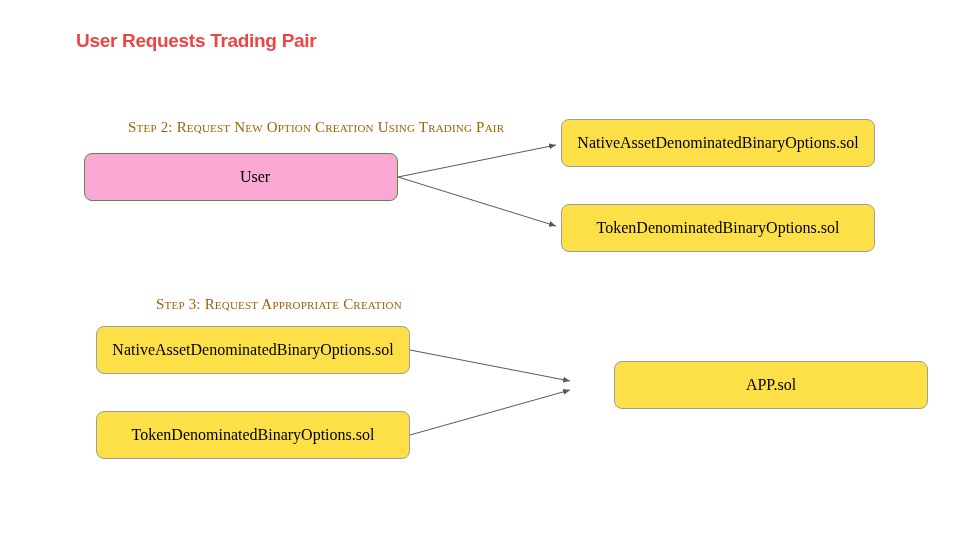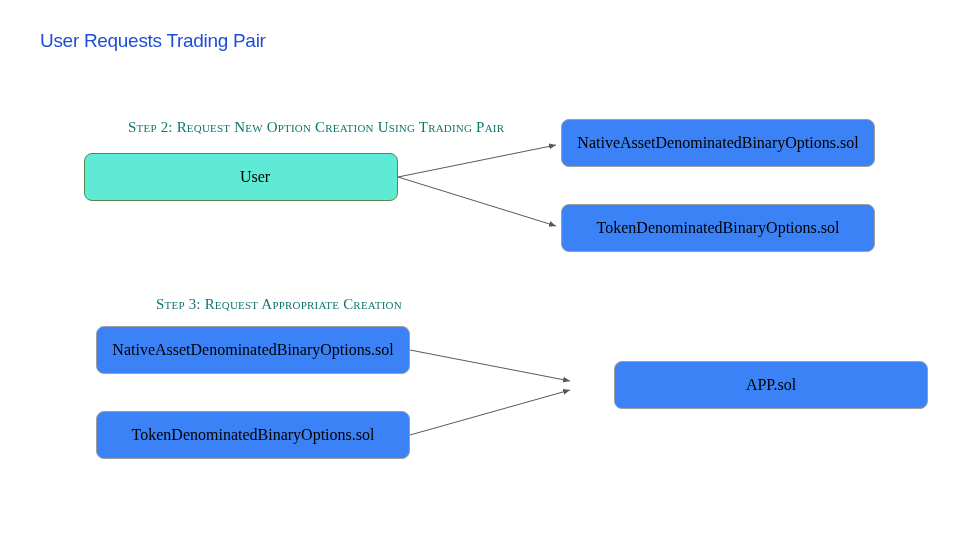--- a/index.html
+++ b/index.html
@@ -8,51 +8,52 @@
     width: 960px;
     height: 540px;
     background: #ffffff;
     font-family: "Georgia", "Times New Roman", serif;
     position: relative;
     overflow: hidden;
   }
   .title {
     position: absolute;
     font-family: "Arial Black", "Helvetica", sans-serif;
-    font-weight: 400;
+    font-weight: 700;
     font-size: 19px;
-    color: #1d4ed8;
+    color: #ef4444;
     letter-spacing: -0.3px;
+    margin-left: 36px;
   }
   .step-label {
     position: absolute;
     font-family: "Georgia", serif;
     font-variant: small-caps;
     font-size: 15px;
-    color: #0f766e;
+    color: #a16207;
     letter-spacing: 0.2px;
   }
   .node {
     position: absolute;
     border-radius: 8px;
     display: flex;
     align-items: center;
     justify-content: center;
     font-family: "Georgia", serif;
     font-size: 16px;
     color: #000;
     text-align: center;
     box-sizing: border-box;
   }
   .node-grey {
-    background: #3b82f6;
+    background: #fde047;
     border: 1px solid #9e9e9e;
   }
   .node-green {
-    background: #5eead4;
+    background: #f9a8d4;
     border: 1px solid #5a8a4a;
     padding-left: 28px;
   }
   svg.arrows {
     position: absolute;
     left: 0;
     top: 0;
     width: 960px;
     height: 540px;
     pointer-events: none;

